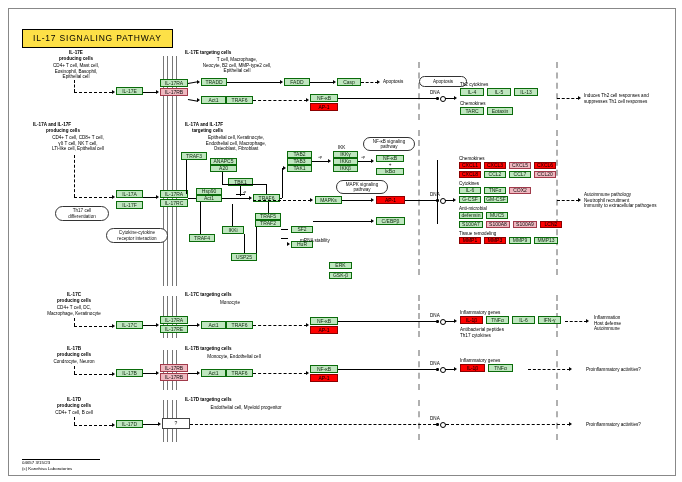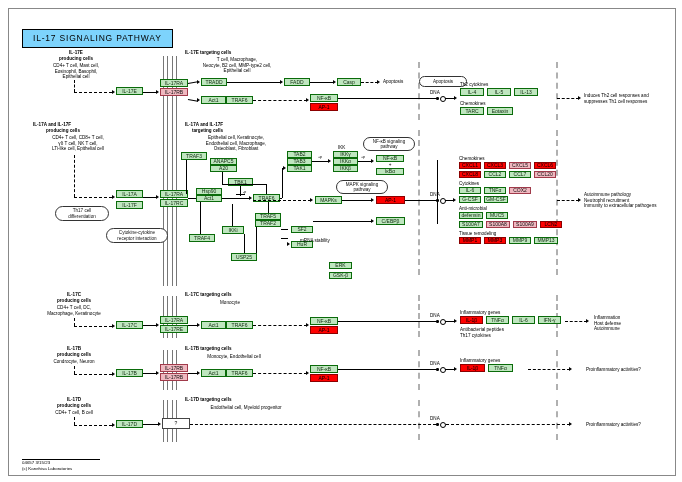--- a/index.html
+++ b/index.html
@@ -1,21 +1,21 @@
 <!DOCTYPE html>
 <html><head>
 <meta charset="utf-8">
 <style>
   html,body{margin:0;padding:0;background:#ffffff;}
   body{font-family:"Liberation Sans", sans-serif;}
   #page{position:relative;width:682px;height:482px;background:#fff;overflow:hidden;}
   #canvas{position:absolute;left:8px;top:8px;width:666px;height:466px;border:1px solid #888;background:#fff;}
 
   
-  .title-box{position:absolute;left:22px;top:29px;border:1px solid #000;background:#7dd3fc;
+  .title-box{position:absolute;left:22px;top:29px;border:1px solid #000;background:#fde047;
     padding:3px 10px 4px 10px;font-size:8.5px;letter-spacing:.8px;color:#000;white-space:nowrap;}
 
   
   .box{position:absolute;box-sizing:border-box;border:1px solid #0a6b0a;background:#bfe6bf;
     color:#102a10;font-size:5px;line-height:1;display:flex;align-items:center;justify-content:center;
     text-align:center;white-space:nowrap;overflow:hidden;}
   .box.red{background:#ff0000;border-color:#8b0000;color:#000;}
   .box.pink{background:#f0b8c0;border-color:#a03a4a;color:#111;}
   .box.white{background:#ffffff;border-color:#444;color:#111;}
 

